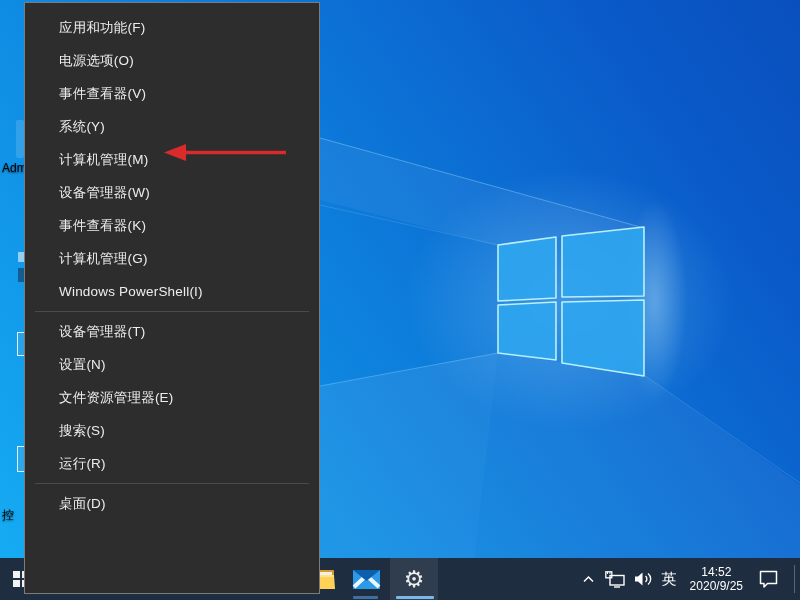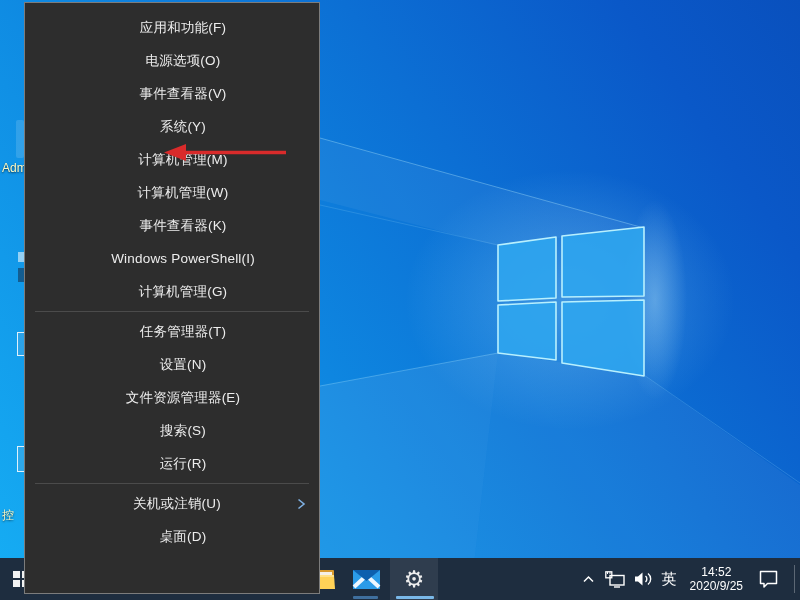--- a/index.html
+++ b/index.html
@@ -11,21 +11,21 @@
   }
 
   
   .wallpaper {
     position: absolute; inset: 0; z-index: 0;
     background: linear-gradient(55deg, #16aef4 0%, #0e86e0 40%, #0a58c8 85%, #0950bd 100%);
   }
   .wallpaper svg { position: absolute; inset: 0; }
 
   
-  .desktop-fragment { position: absolute; z-index: 1; color: #fef9c3; font-size: 12px;
+  .desktop-fragment { position: absolute; z-index: 1; color: #000000; font-size: 12px;
     text-shadow: 0 1px 2px rgba(0,0,0,.65); white-space: nowrap; }
   .frag-box { position: absolute; z-index: 1; border: 1.5px solid rgba(255,255,255,.85);
     background: rgba(120,180,220,.25); }
   .frag-chip { position: absolute; z-index: 1; }
 
   
   .taskbar {
     position: absolute; left: 0; bottom: 0; width: 800px; height: 42px;
     background: var(--taskbar-bg, #1e2d3f); z-index: 2;
   }
@@ -47,21 +47,21 @@
   .winx-menu {
     position: absolute; left: 24px; top: 2px; width: 296px; height: 592px;
     background: var(--menu-bg, #2d2d2d);
     border: 1px solid #7c7c7c;
     z-index: 3;
     padding: 8px 0 9px 0;
     display: flex; flex-direction: column;
   }
   .menu-item {
     height: 33px; flex: 0 0 33px; display: flex; align-items: center;
-    padding: 0 12px 0 34px; color: #ededed; font-size: 13.5px; cursor: default; text-align: center;
+    padding: 0 12px 0 34px; color: #ededed; font-size: 13.5px; cursor: default;
   }
   .menu-item .mi-label { flex: 1 1 auto; letter-spacing: .2px; }
   .menu-sep { height: 1px; flex: 0 0 1px; background: #4b4b4b; margin: 3px 10px; }
   .submenu-chevron { width: 12px; height: 12px; flex: 0 0 12px; }
 
   
   .annotation-arrow { position: absolute; left: 162px; top: 140px; z-index: 10; }
 </style>
 </head>
 <body>
@@ -186,54 +186,48 @@
     <div class="menu-item">
       <span class="mi-label">事件查看器(V)</span>
     </div>
     <div class="menu-item">
       <span class="mi-label">系统(Y)</span>
     </div>
     <div class="menu-item">
       <span class="mi-label">计算机管理(M)</span>
     </div>
     <div class="menu-item">
-      <span class="mi-label">计算机管理(W)</span>
+      <span class="mi-label">设备管理器(W)</span>
     </div>
     <div class="menu-item">
       <span class="mi-label">事件查看器(K)</span>
     </div>
     <div class="menu-item">
+      <span class="mi-label">计算机管理(G)</span>
+    </div>
+    <div class="menu-item">
       <span class="mi-label">Windows PowerShell(I)</span>
     </div>
-    <div class="menu-item">
-      <span class="mi-label">计算机管理(G)</span>
-    </div>
     <div class="menu-sep"></div>
     <div class="menu-item">
-      <span class="mi-label">任务管理器(T)</span>
+      <span class="mi-label">设备管理器(T)</span>
     </div>
     <div class="menu-item">
       <span class="mi-label">设置(N)</span>
     </div>
     <div class="menu-item">
       <span class="mi-label">文件资源管理器(E)</span>
     </div>
     <div class="menu-item">
       <span class="mi-label">搜索(S)</span>
     </div>
     <div class="menu-item">
       <span class="mi-label">运行(R)</span>
     </div>
     <div class="menu-sep"></div>
-    <div class="menu-item">
-      <span class="mi-label">关机或注销(U)</span>
-      <svg class="submenu-chevron" viewBox="0 0 12 12">
-        <polyline points="3.5,1.5 9,6 3.5,10.5" fill="none" stroke="#7fb0e2" stroke-width="1.6"></polyline>
-      </svg>
-    </div>
     <div class="menu-item">
       <span class="mi-label">桌面(D)</span>
     </div>
   </div>
 
 <svg class="annotation-arrow" width="126" height="25" viewBox="0 0 126 25">
   <line x1="124" y1="12.5" x2="18" y2="12.5" stroke="#d92b2b" stroke-width="3.4"></line>
   <polygon points="2,12.5 24,4 24,21" fill="#d92b2b"></polygon>
 </svg>
 

